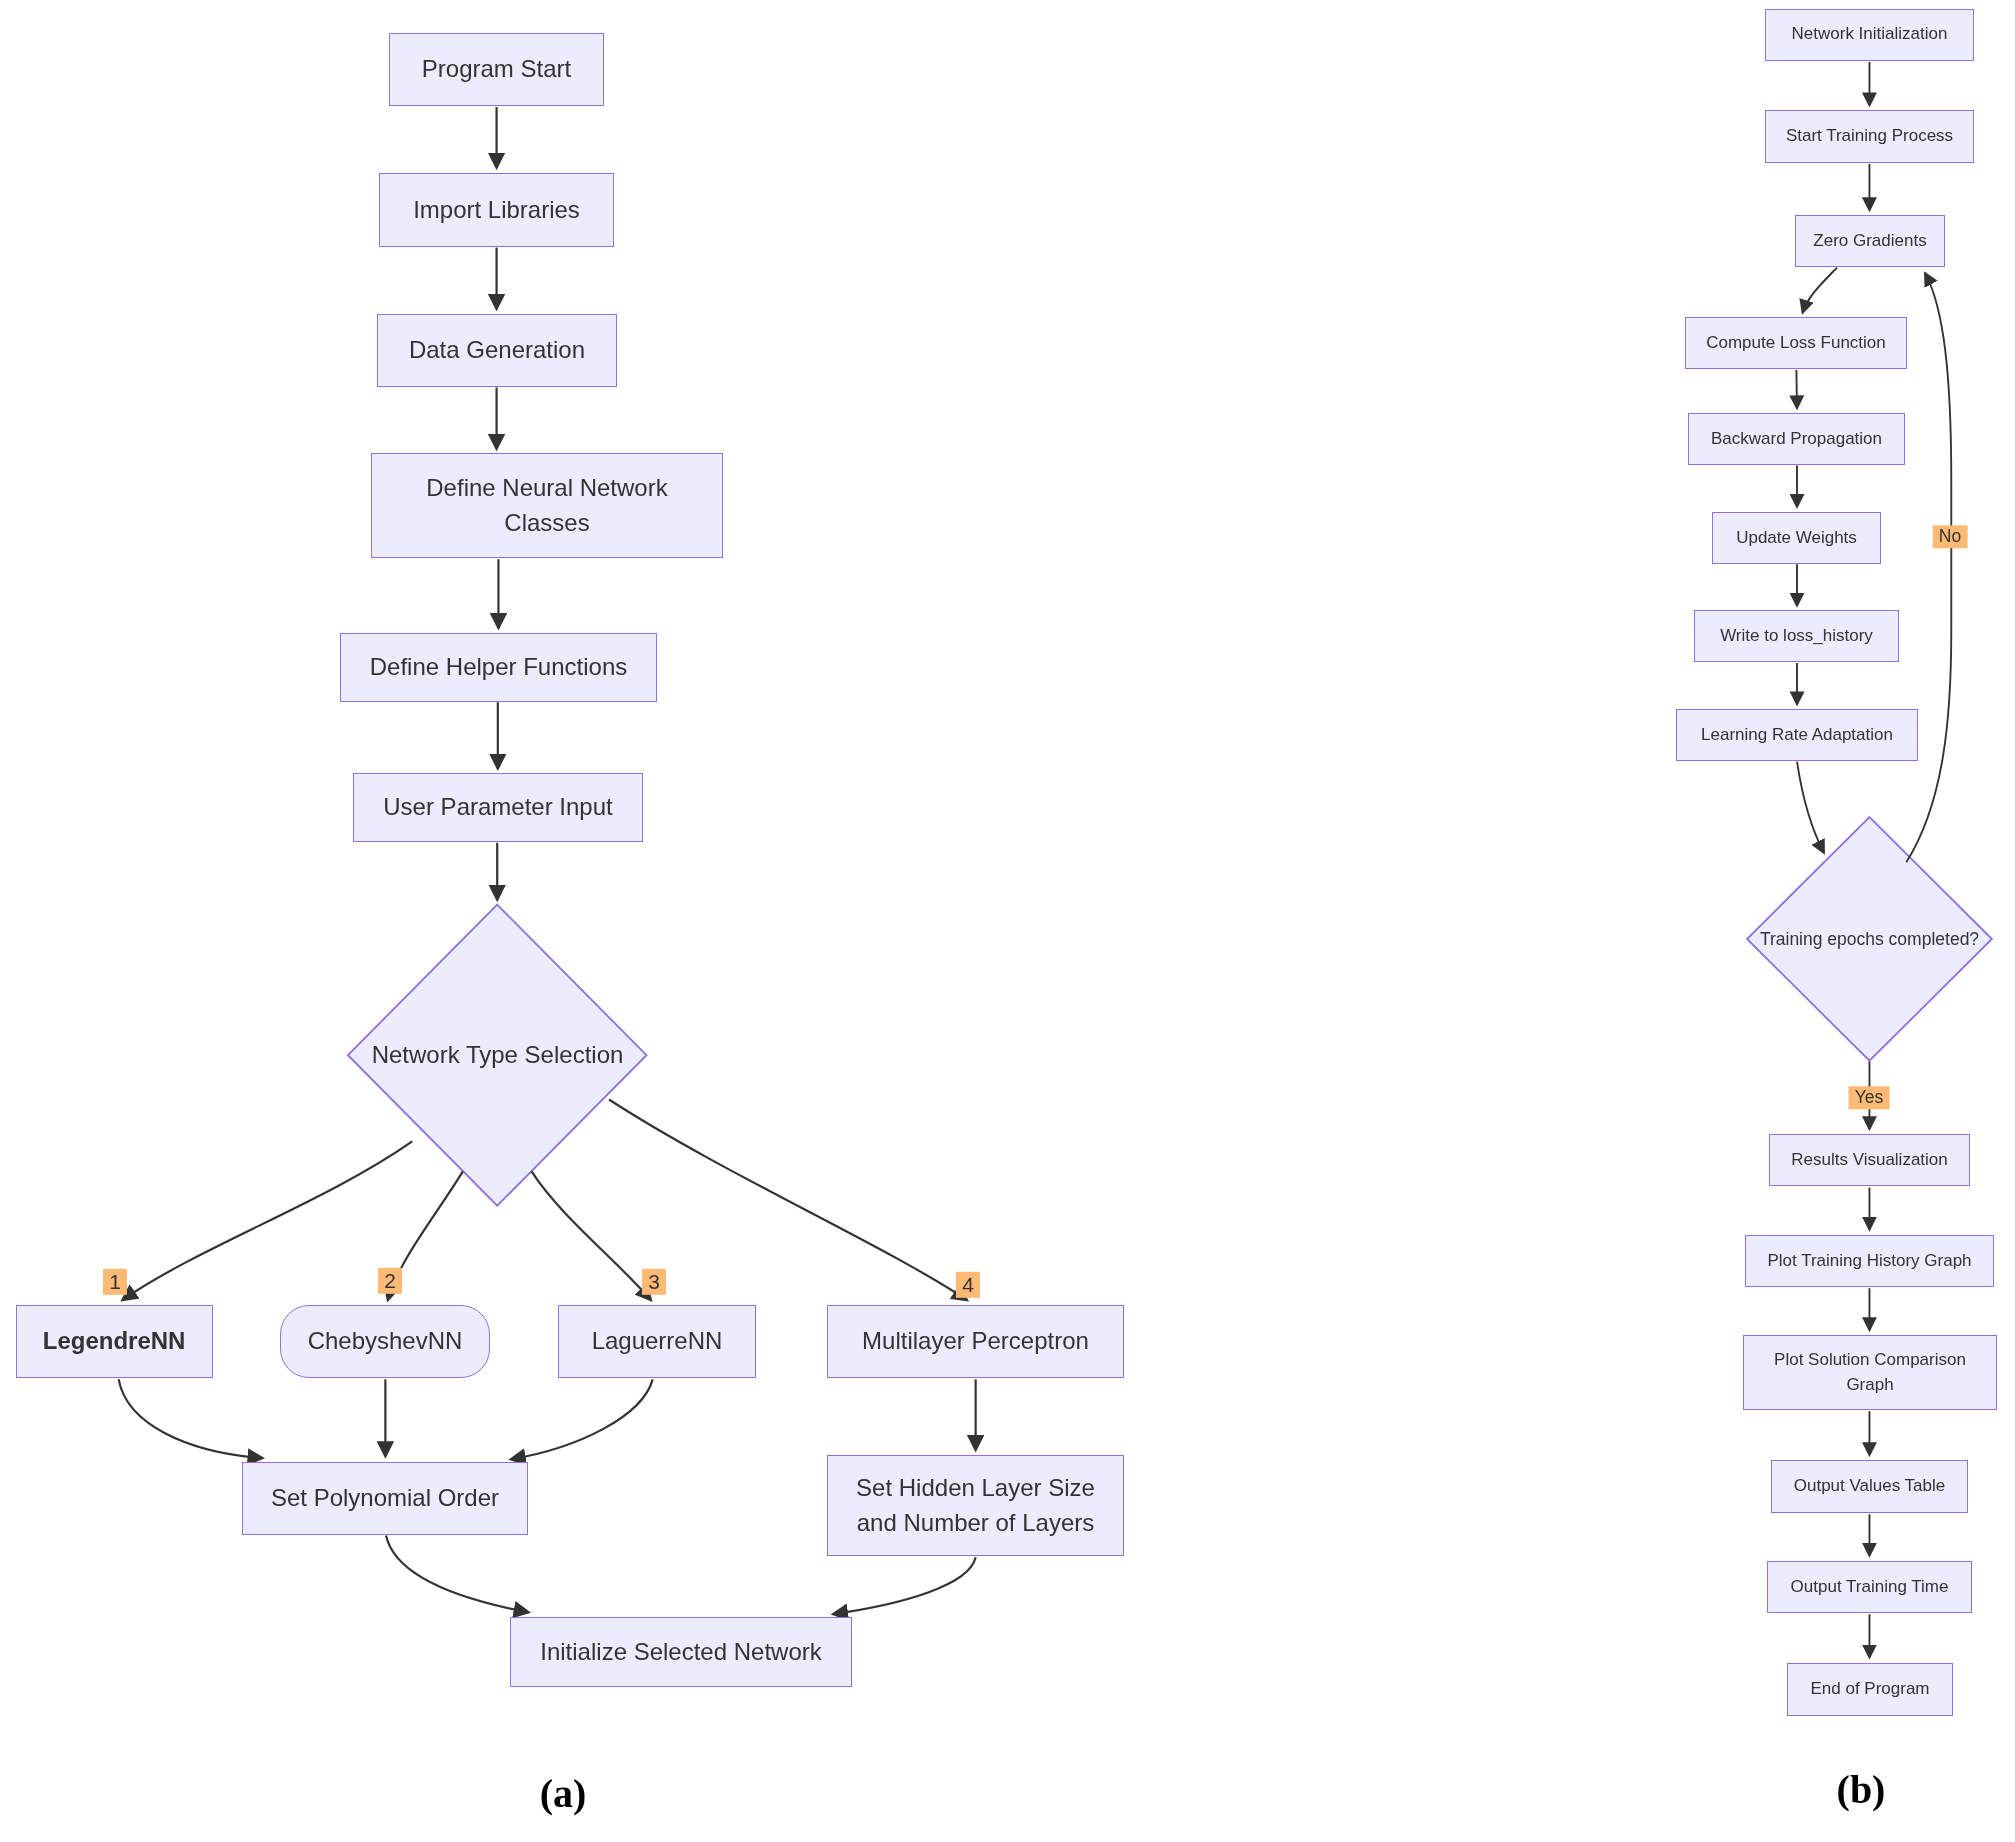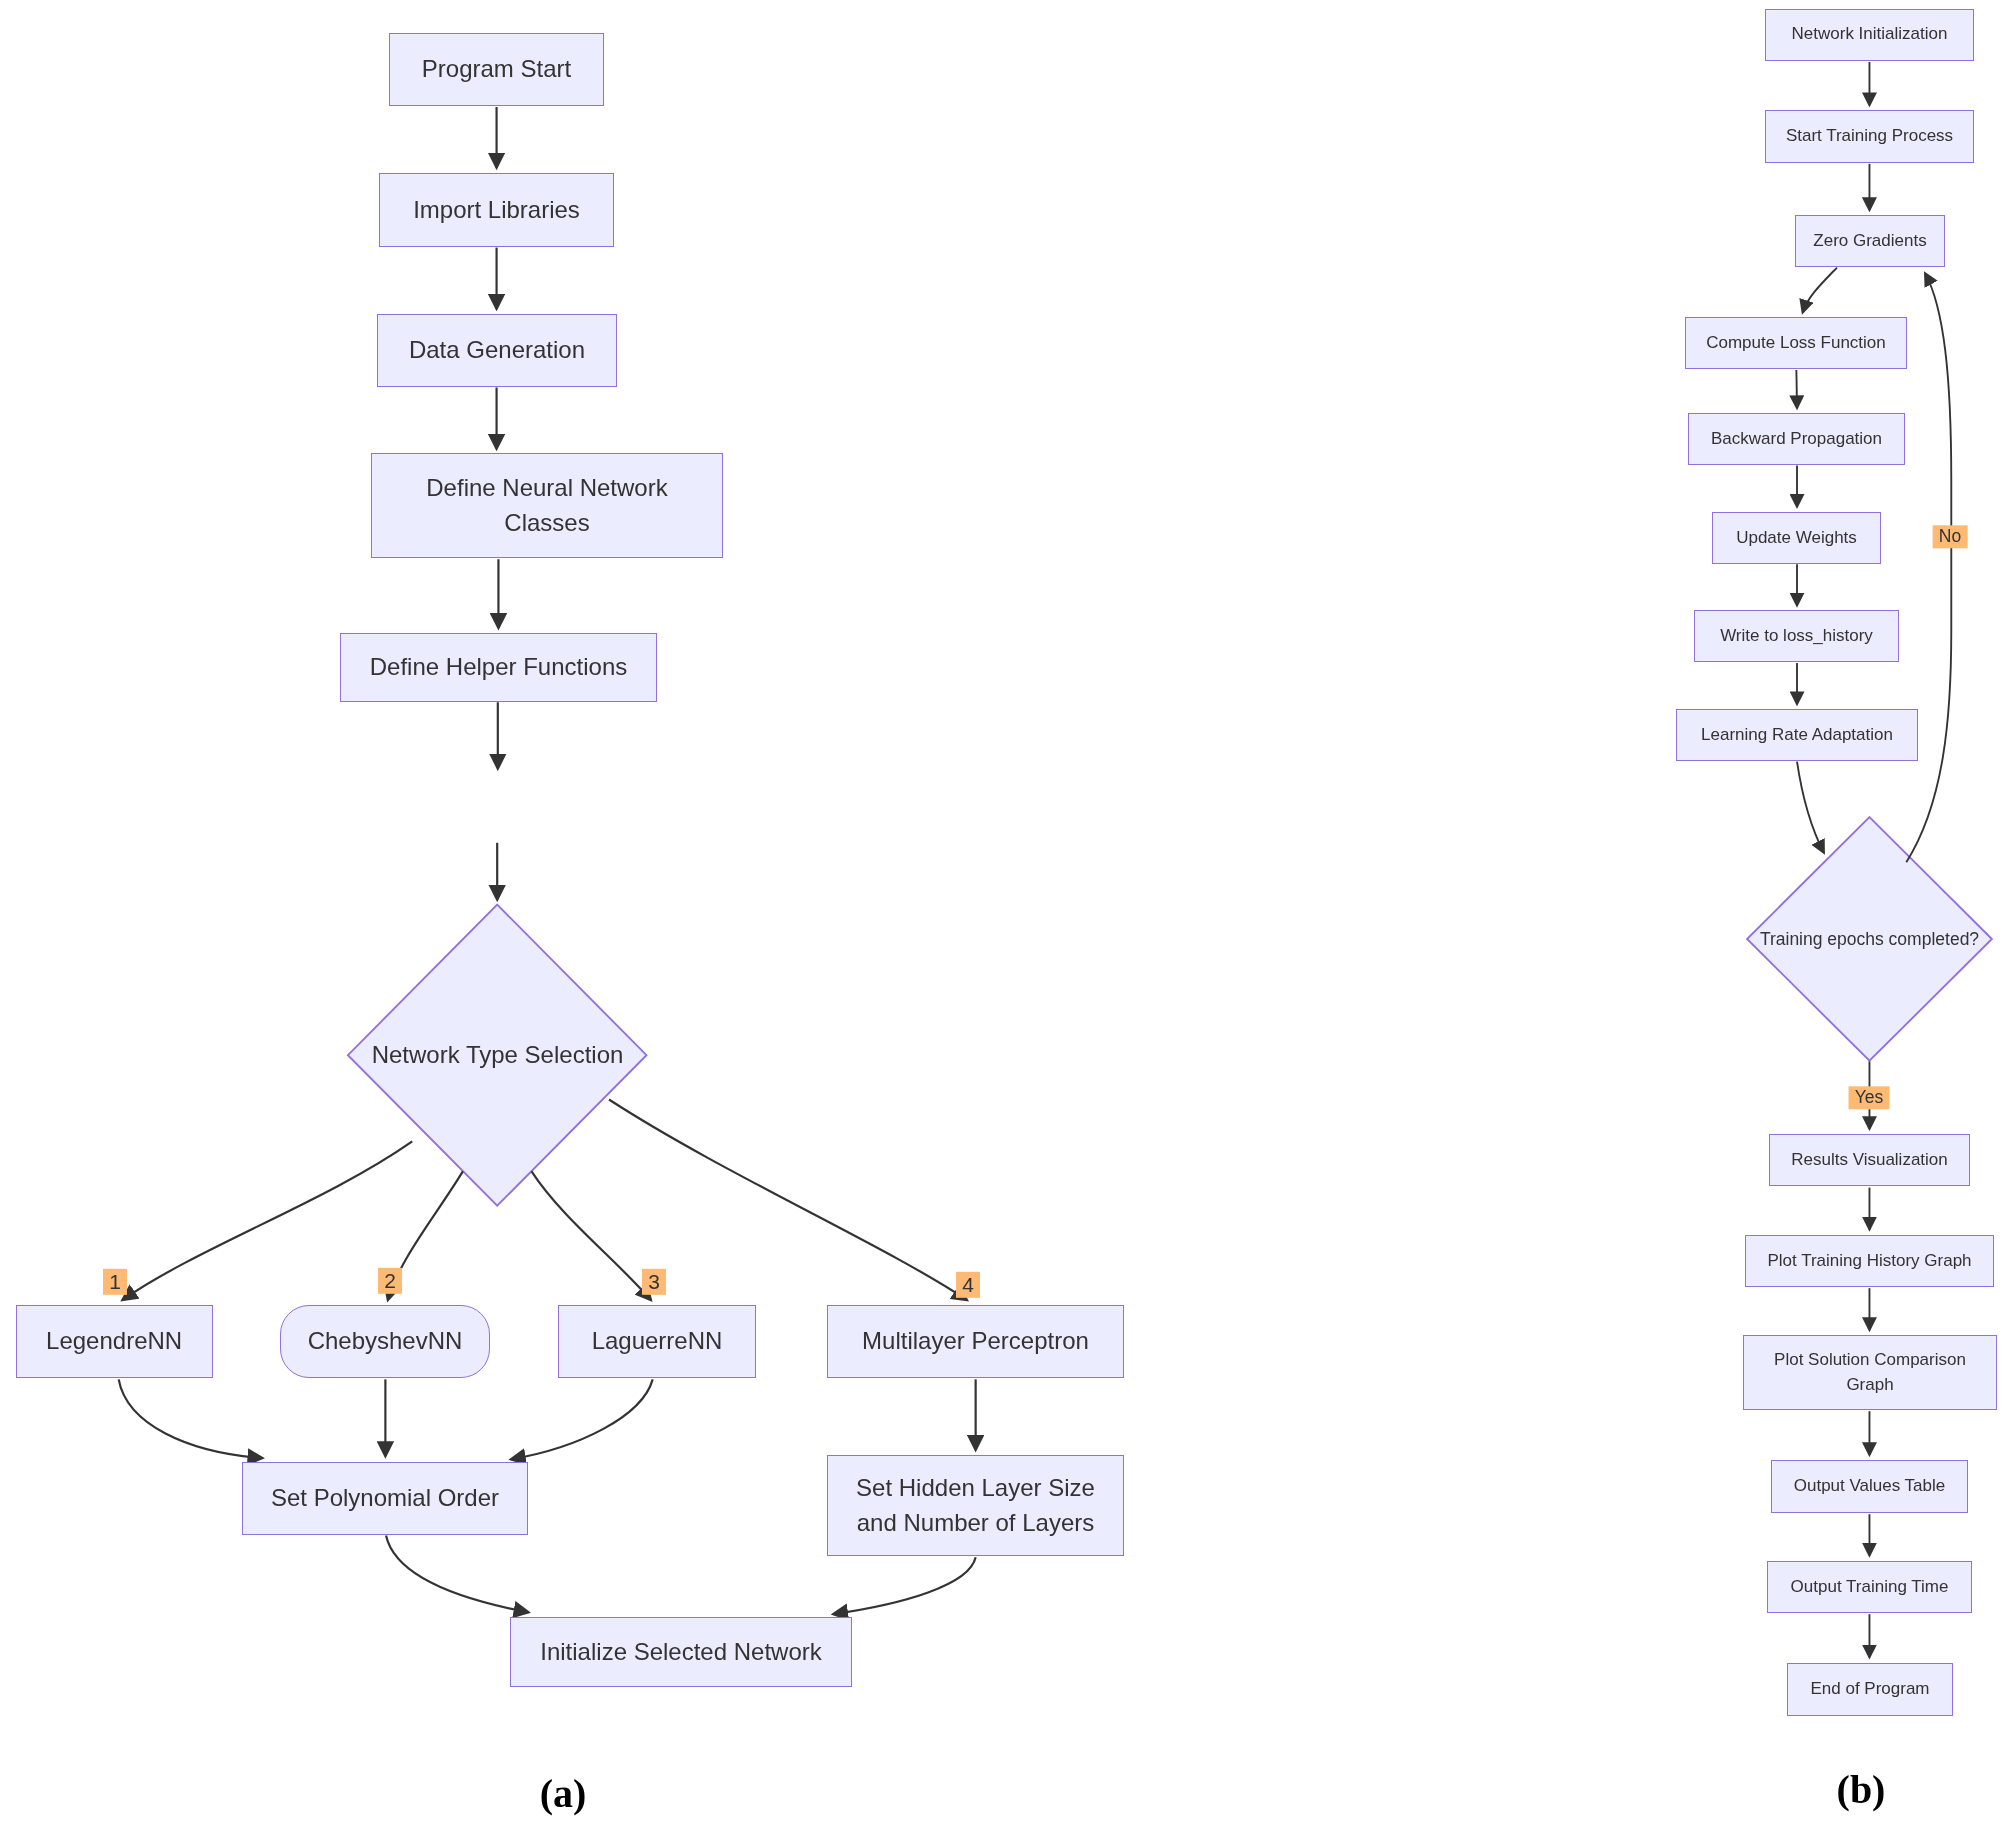--- a/index.html
+++ b/index.html
@@ -109,26 +109,29 @@
   </div>
   <div class="node node-a" style="left:377px;top:314px;width:240px;height:73px;">
     <span>Data Generation</span>
   </div>
   <div class="node node-a" style="left:323px;top:453px;width:352px;height:105px;padding:0 19px;margin-left:48px;">
     <span>Define Neural Network Classes</span>
   </div>
   <div class="node node-a" style="left:340px;top:633px;width:317px;height:69px;">
     <span>Define Helper Functions</span>
   </div>
+  <div class="node node-a" style="left:353px;top:773px;width:290px;height:69px;">
+    <span>User Parameter Input</span>
+  </div>
 
   <div class="diamond-label node-a" style="left:348px;top:904px;width:299px;height:301px;">
     <span>Network Type Selection</span>
   </div>
 
-  <div class="node node-a" style="left:15.6px;top:1305px;width:197px;height:73px;">
+  <div class="node node-a" style="left:15.6px;top:1305px;width:197px;height:73px;font-weight:bold;">
     <span>LegendreNN</span>
   </div>
   <div class="node node-a" style="left:280px;top:1305px;width:210px;height:73px;border-radius:29px;">
     <span>ChebyshevNN</span>
   </div>
   <div class="node node-a" style="left:558px;top:1305px;width:198px;height:73px;">
     <span>LaguerreNN</span>
   </div>
   <div class="node node-a" style="left:827px;top:1305px;width:297px;height:73px;">
     <span>Multilayer Perceptron</span>

